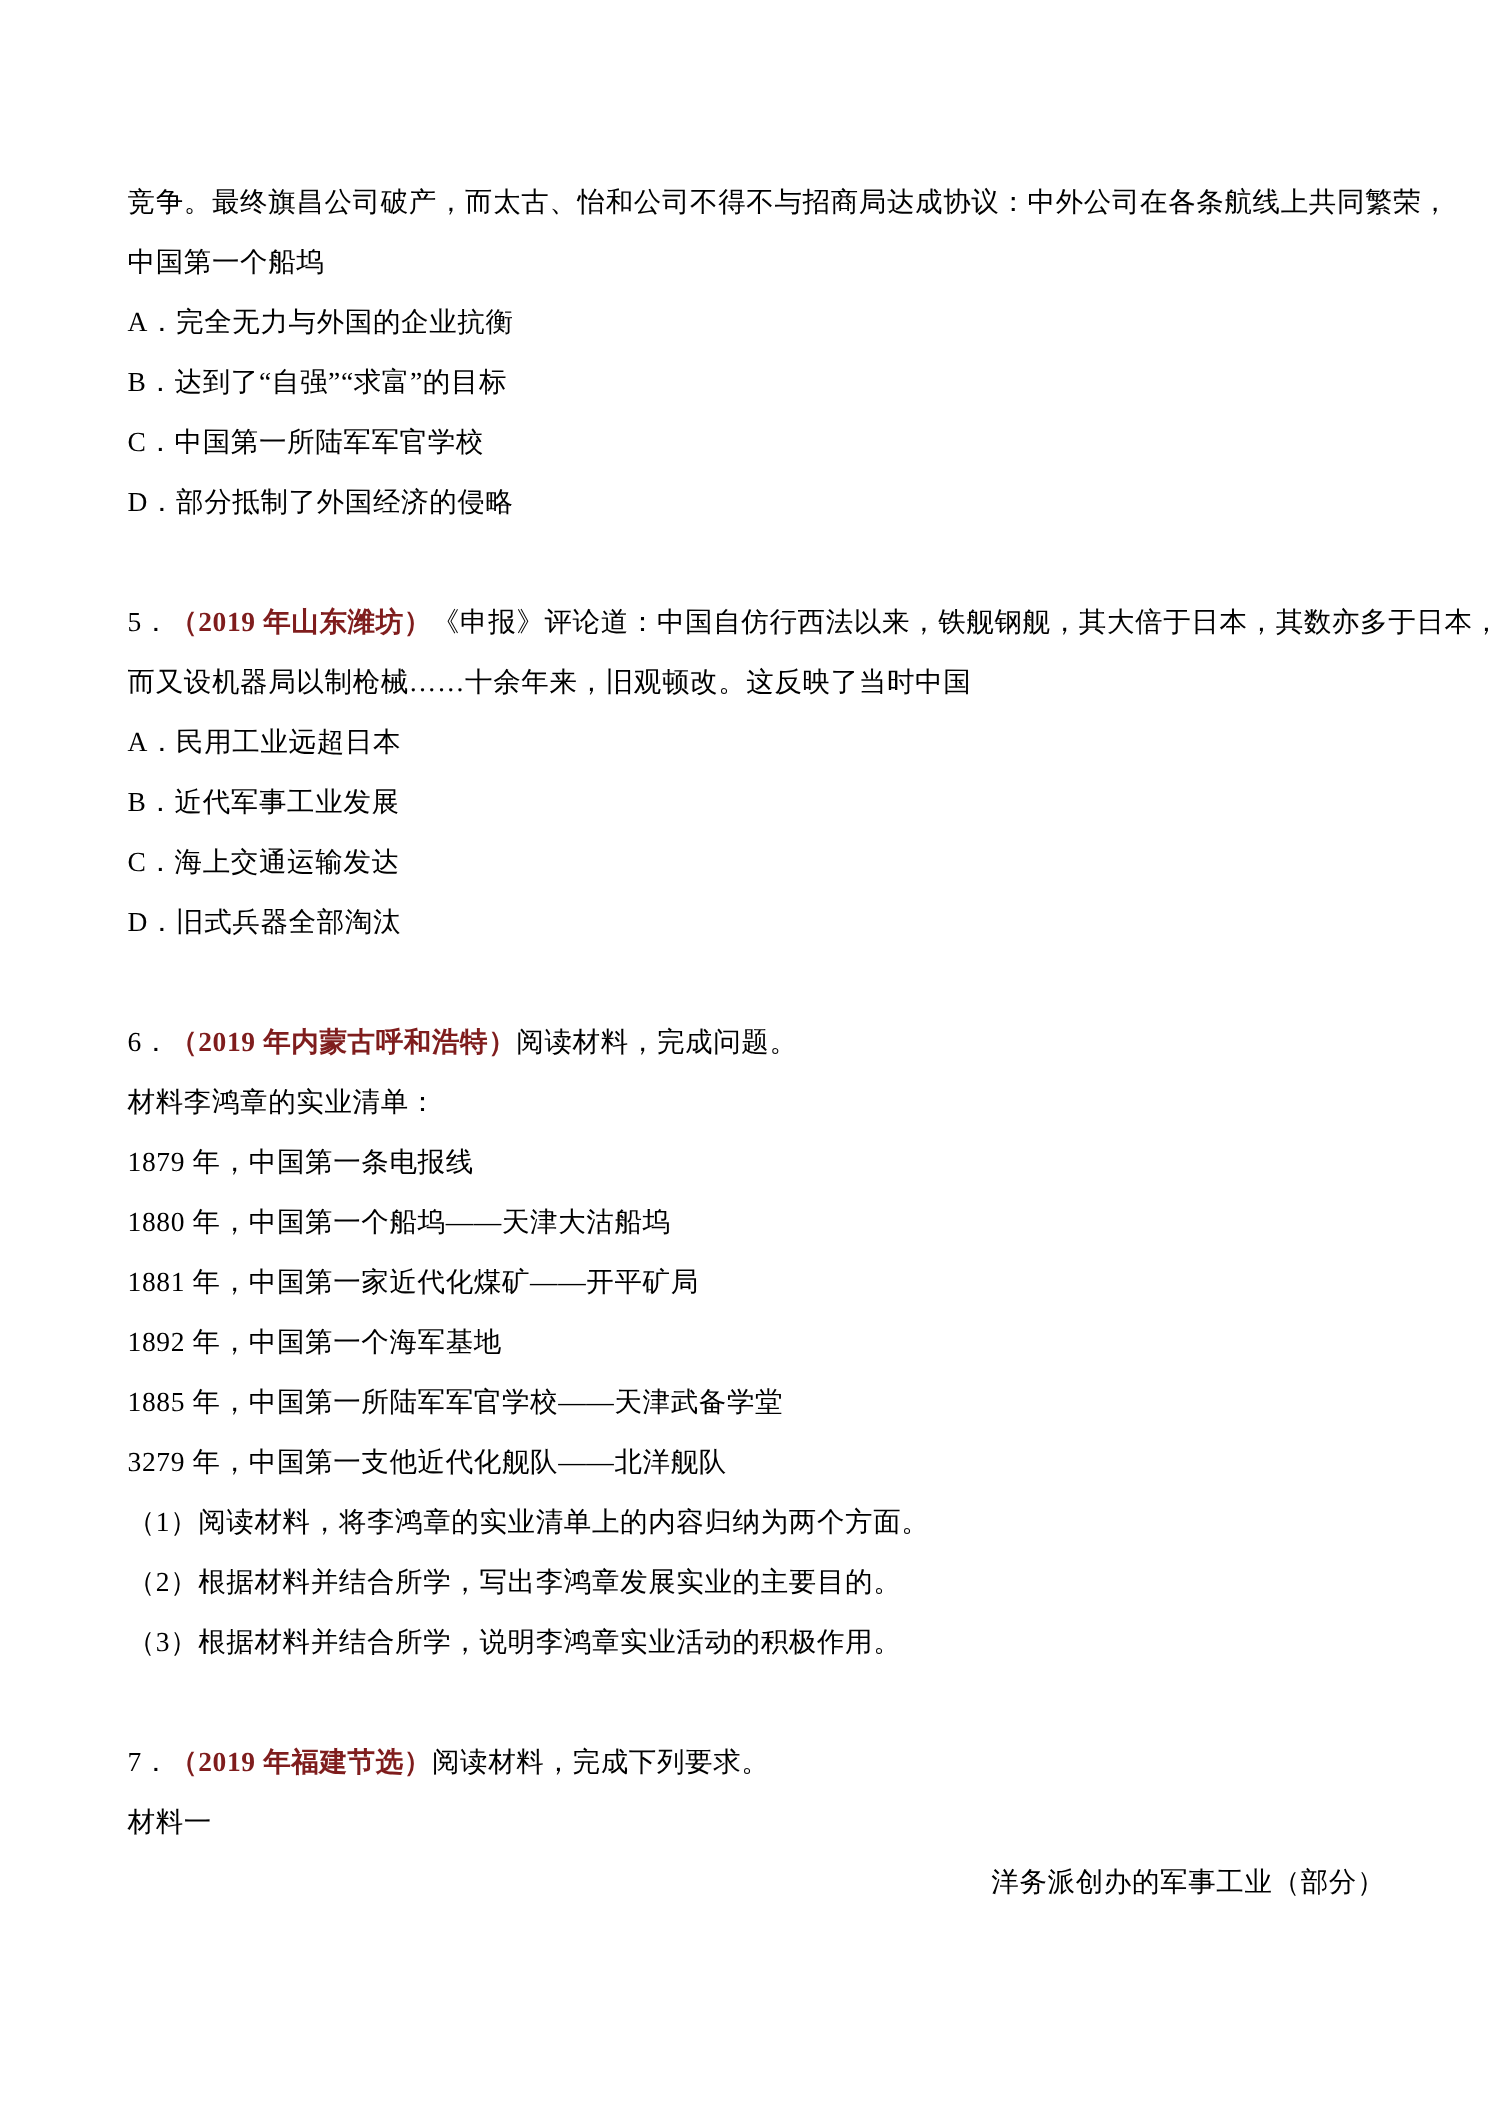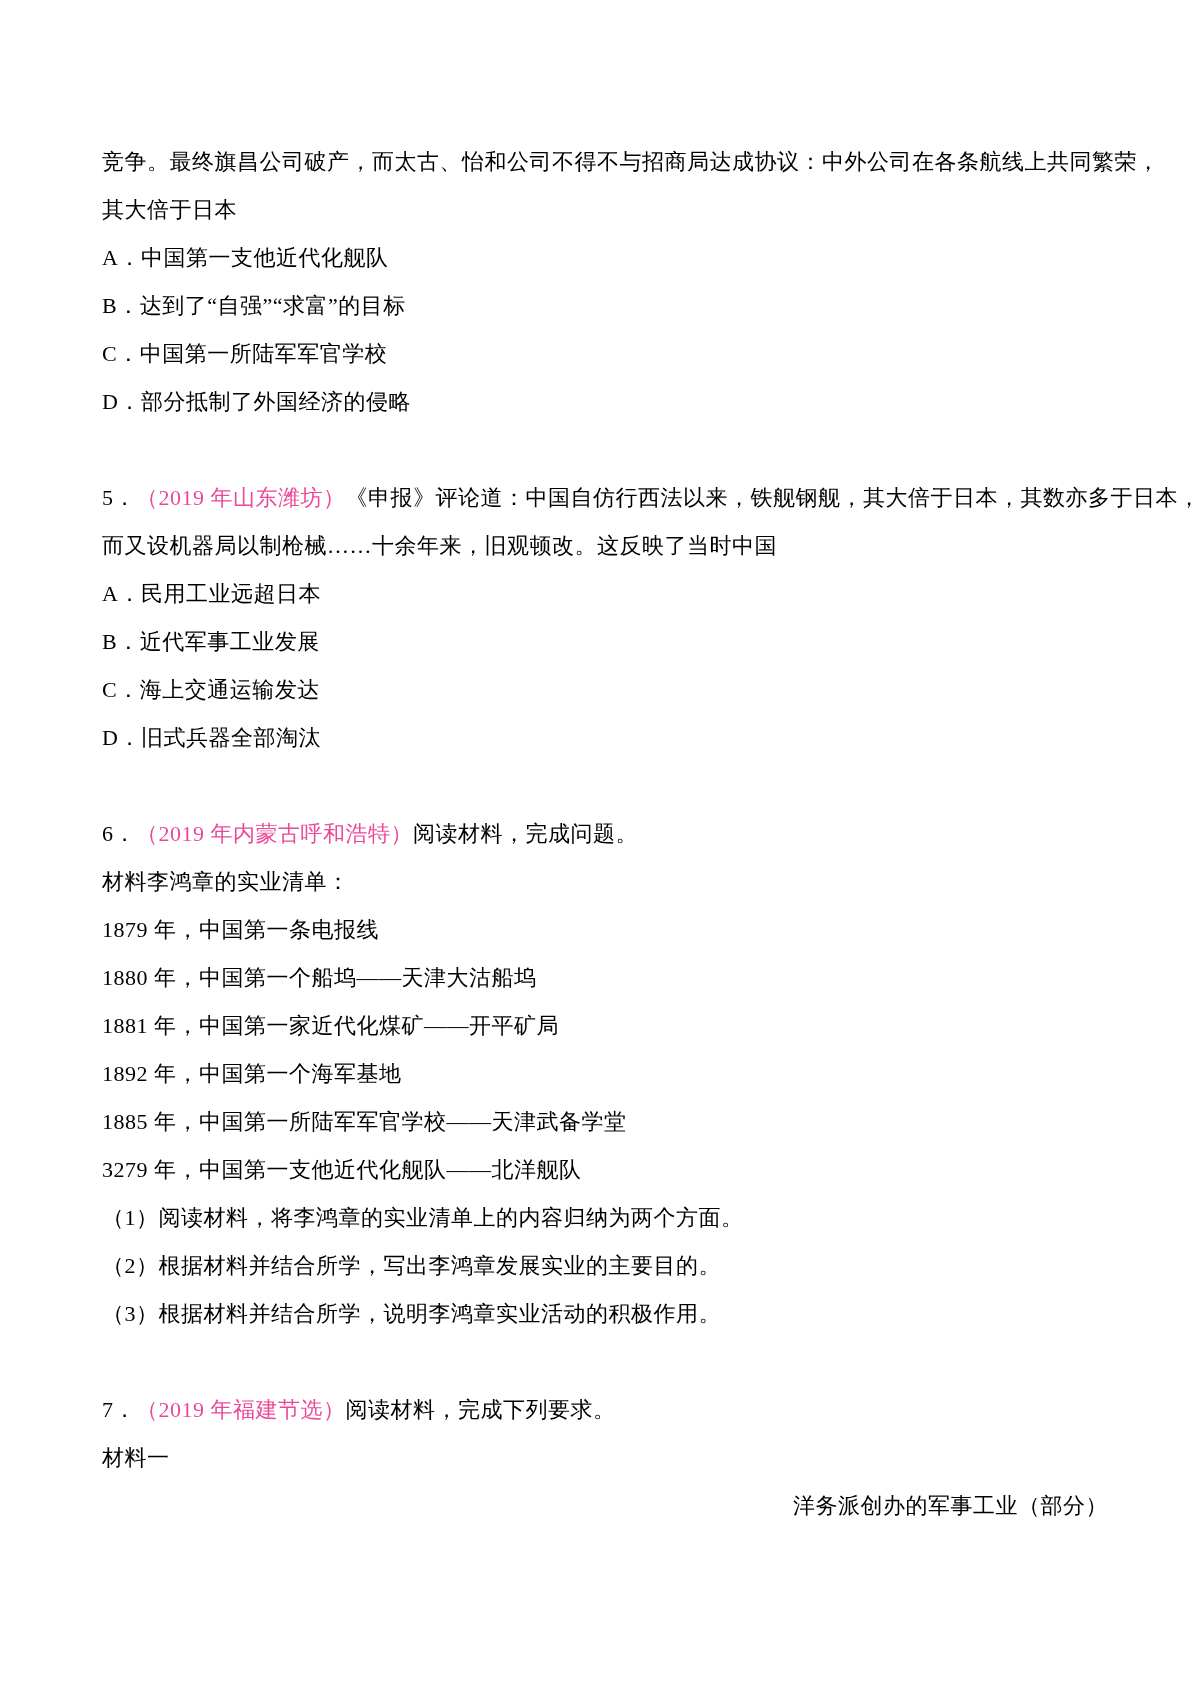--- a/index.html
+++ b/index.html
@@ -22,33 +22,33 @@
   }
   .line {
     height: 48px;
     line-height: 48px;
     white-space: nowrap;
     letter-spacing: 0.5px;
   }
   .line.blank { height: 48px; }
   .line.center { text-align: right; white-space: normal; }
   .red {
-    color: #ec4899;
-    font-weight: normal;
+    color: #7f1d1d;
+    font-weight: bold;
   }
 </style>
 </head>
 <body>
 
 <div class="page">
   <div class="content">
 
     <div class="line">竞争。最终旗昌公司破产，而太古、怡和公司不得不与招商局达成协议：中外公司在各条航线上共同繁荣，</div>
-    <div class="line">其大倍于日本</div>
-    <div class="line">A．中国第一支他近代化舰队</div>
+    <div class="line">中国第一个船坞</div>
+    <div class="line">A．完全无力与外国的企业抗衡</div>
     <div class="line">B．达到了“自强”“求富”的目标</div>
     <div class="line">C．中国第一所陆军军官学校</div>
     <div class="line">D．部分抵制了外国经济的侵略</div>
 
     <div class="line blank"></div>
 
     <div class="line">
       <span>5．</span><span class="red">（2019 年山东潍坊）</span><span>《申报》评论道：中国自仿行西法以来，铁舰钢舰，其大倍于日本，其数亦多于日本，</span>
     </div>
     <div class="line">而又设机器局以制枪械……十余年来，旧观顿改。这反映了当时中国</div>

